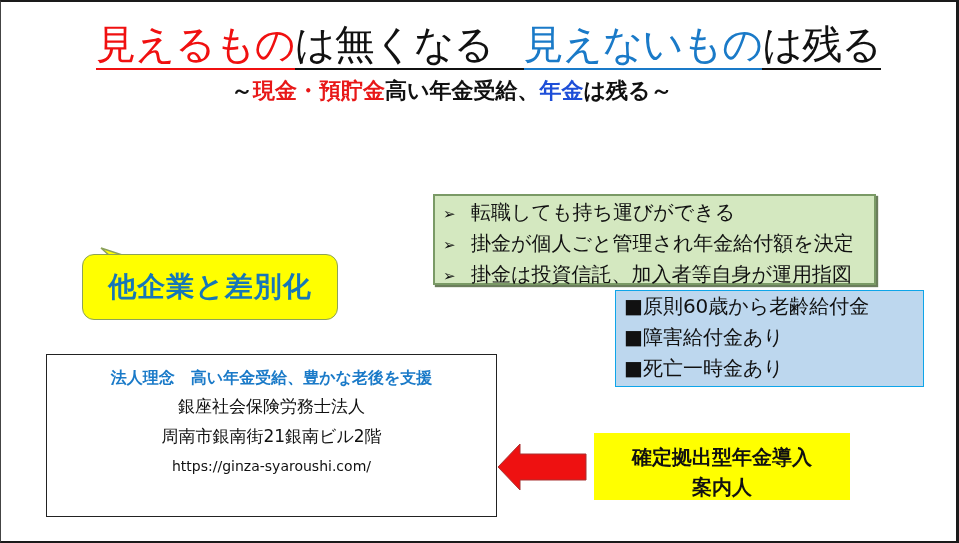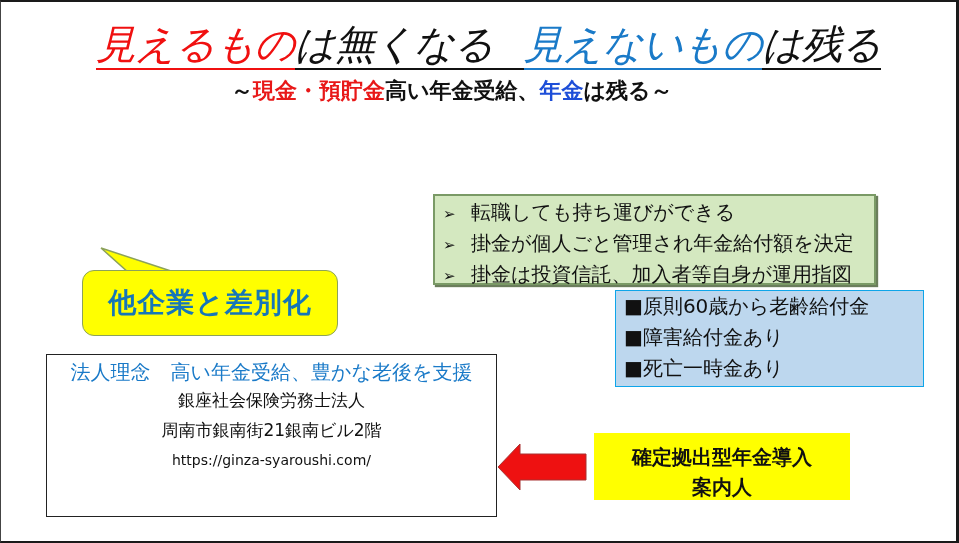--- a/index.html
+++ b/index.html
@@ -12,42 +12,42 @@
       border-top: 2px solid #1a1a1a;
       border-right: 3px solid #1a1a1a;
       border-bottom: 2px solid #1a1a1a;
       border-left: 1px solid #444;
     }
 
     .title {
       position: absolute; left: 95px; top: 18px; width: 760px; height: 50px;
       white-space: nowrap; font-size: 40px; line-height: 48px; letter-spacing: -1px;
     }
-    .title span { display: inline-block; border-bottom: 2px solid #111; font-style: italic; }
+    .title span { display: inline-block; border-bottom: 2px solid #111; }
     .title .red { color: #f01010; border-bottom-color: #f01010; }
     .title .blue { color: #1a7ac8; border-bottom-color: #1a7ac8; }
     .title .black { color: #111; }
     .title .gap { width: 30px; }
 
     .subtitle {
       position: absolute; left: 230px; top: 72px; width: 500px; height: 34px;
       white-space: nowrap; font-size: 22px; line-height: 34px; color: #111; font-weight: bold;
     }
     .subtitle .red { color: #e81818; }
     .subtitle .blue { color: #1d4ed8; }
 
     .orange-box {
       position: absolute; left: 20px; top: 123px; width: 512px; height: 136px;
       background: #fddc98; border: 1px solid #333;
       padding: 2px 0 0 12px; font-size: 20px; line-height: 30px; color: #111;
     }
     .orange-box div { white-space: nowrap; }
 
     .bubble {
-      position: absolute; left: 81px; top: 268px; width: 256px; height: 66px;
+      position: absolute; left: 81px; top: 252px; width: 256px; height: 66px;
       background: #ffff00; border: 1.5px solid #8ca25a; border-radius: 12px;
       display: flex; align-items: center; justify-content: center;
       font-size: 28px; font-weight: bold; color: #1676b8; letter-spacing: 1px;
     }
     .bubble-tail {
       position: absolute; left: 98px; top: 244px; width: 100px; height: 30px; overflow: visible;
     }
 
     .green-box {
       position: absolute; left: 432px; top: 192px; width: 443px; height: 91px;
@@ -62,21 +62,21 @@
       position: absolute; left: 614px; top: 288px; width: 309px; height: 97px;
       background: #bdd7ee; border: 1px solid #0ea5e9;
       padding: 0 0 0 8px; font-size: 20px; line-height: 31px; color: #111;
     }
     .blue-box div { white-space: nowrap; }
 
     .info-box {
       position: absolute; left: 45px; top: 352px; width: 451px; height: 163px;
       background: #ffffff; border: 1px solid #222; text-align: center; color: #111;
     }
-    .info-box .motto { font-size: 20px; font-weight: normal; color: #1a7ac8; line-height: 26px; margin-top: 4px; }
+    .info-box .motto { font-size: 16px; font-weight: bold; color: #1a7ac8; line-height: 26px; margin-top: 10px; }
     .info-box .line { font-size: 17px; line-height: 30px; }
     .info-box .url { font-size: 14px; line-height: 30px; }
 
     .arrow { position: absolute; left: 495px; top: 440px; width: 92px; height: 50px; }
 
     .guide-box {
       position: absolute; left: 593px; top: 431px; width: 256px; height: 67px;
       background: #ffff00; text-align: center; color: #111;
       font-size: 20px; font-weight: bold; line-height: 30px; padding-top: 9px;
     }

